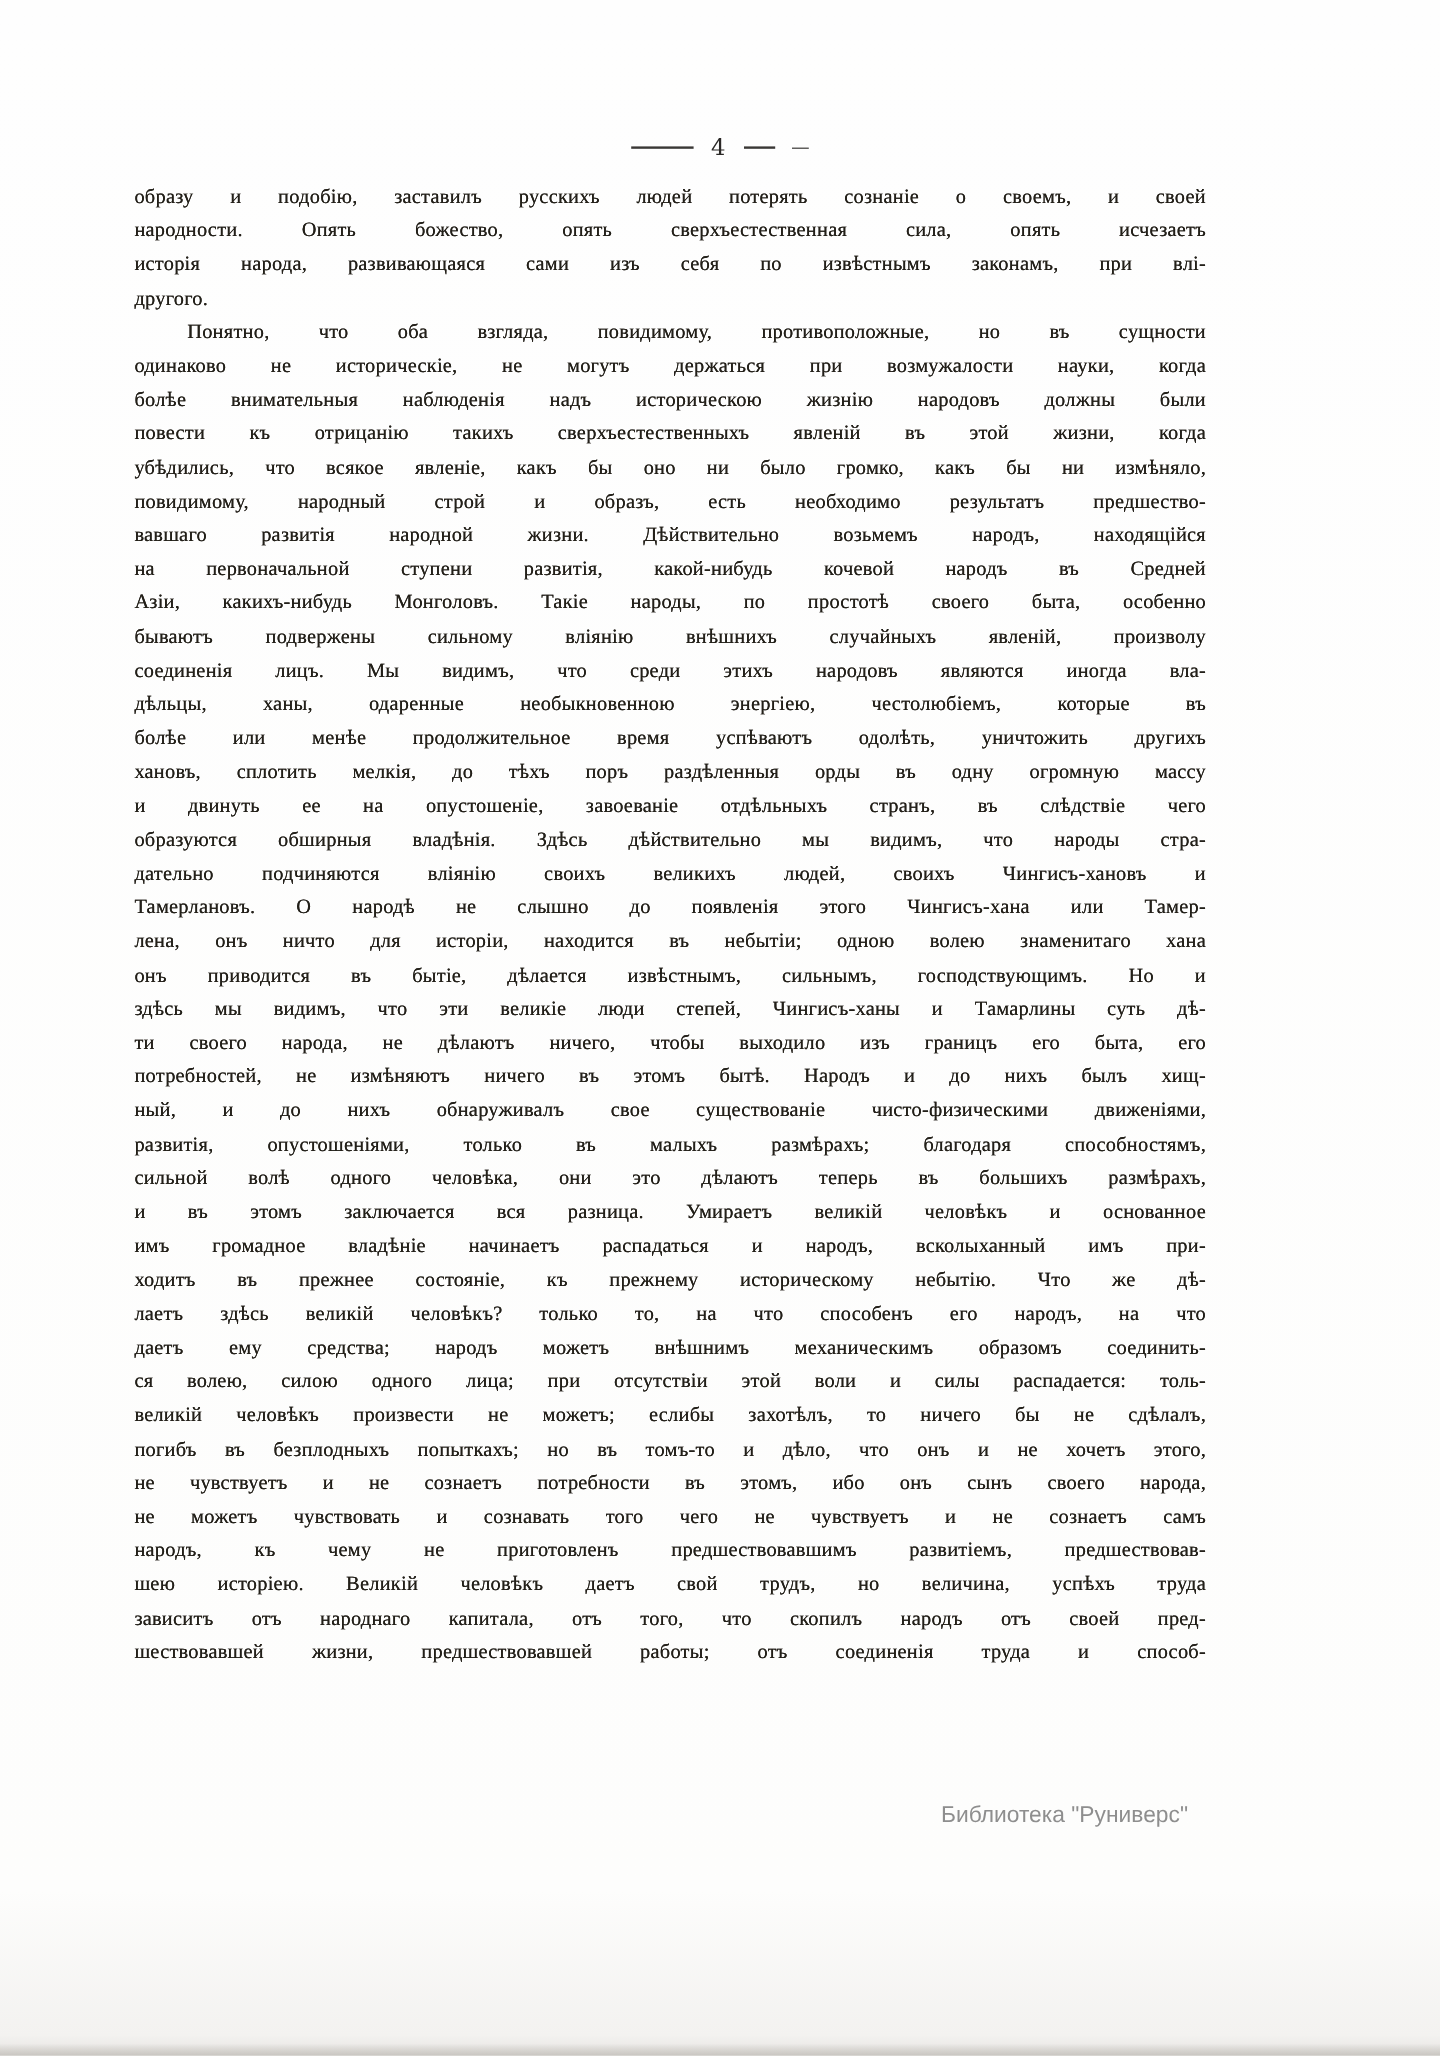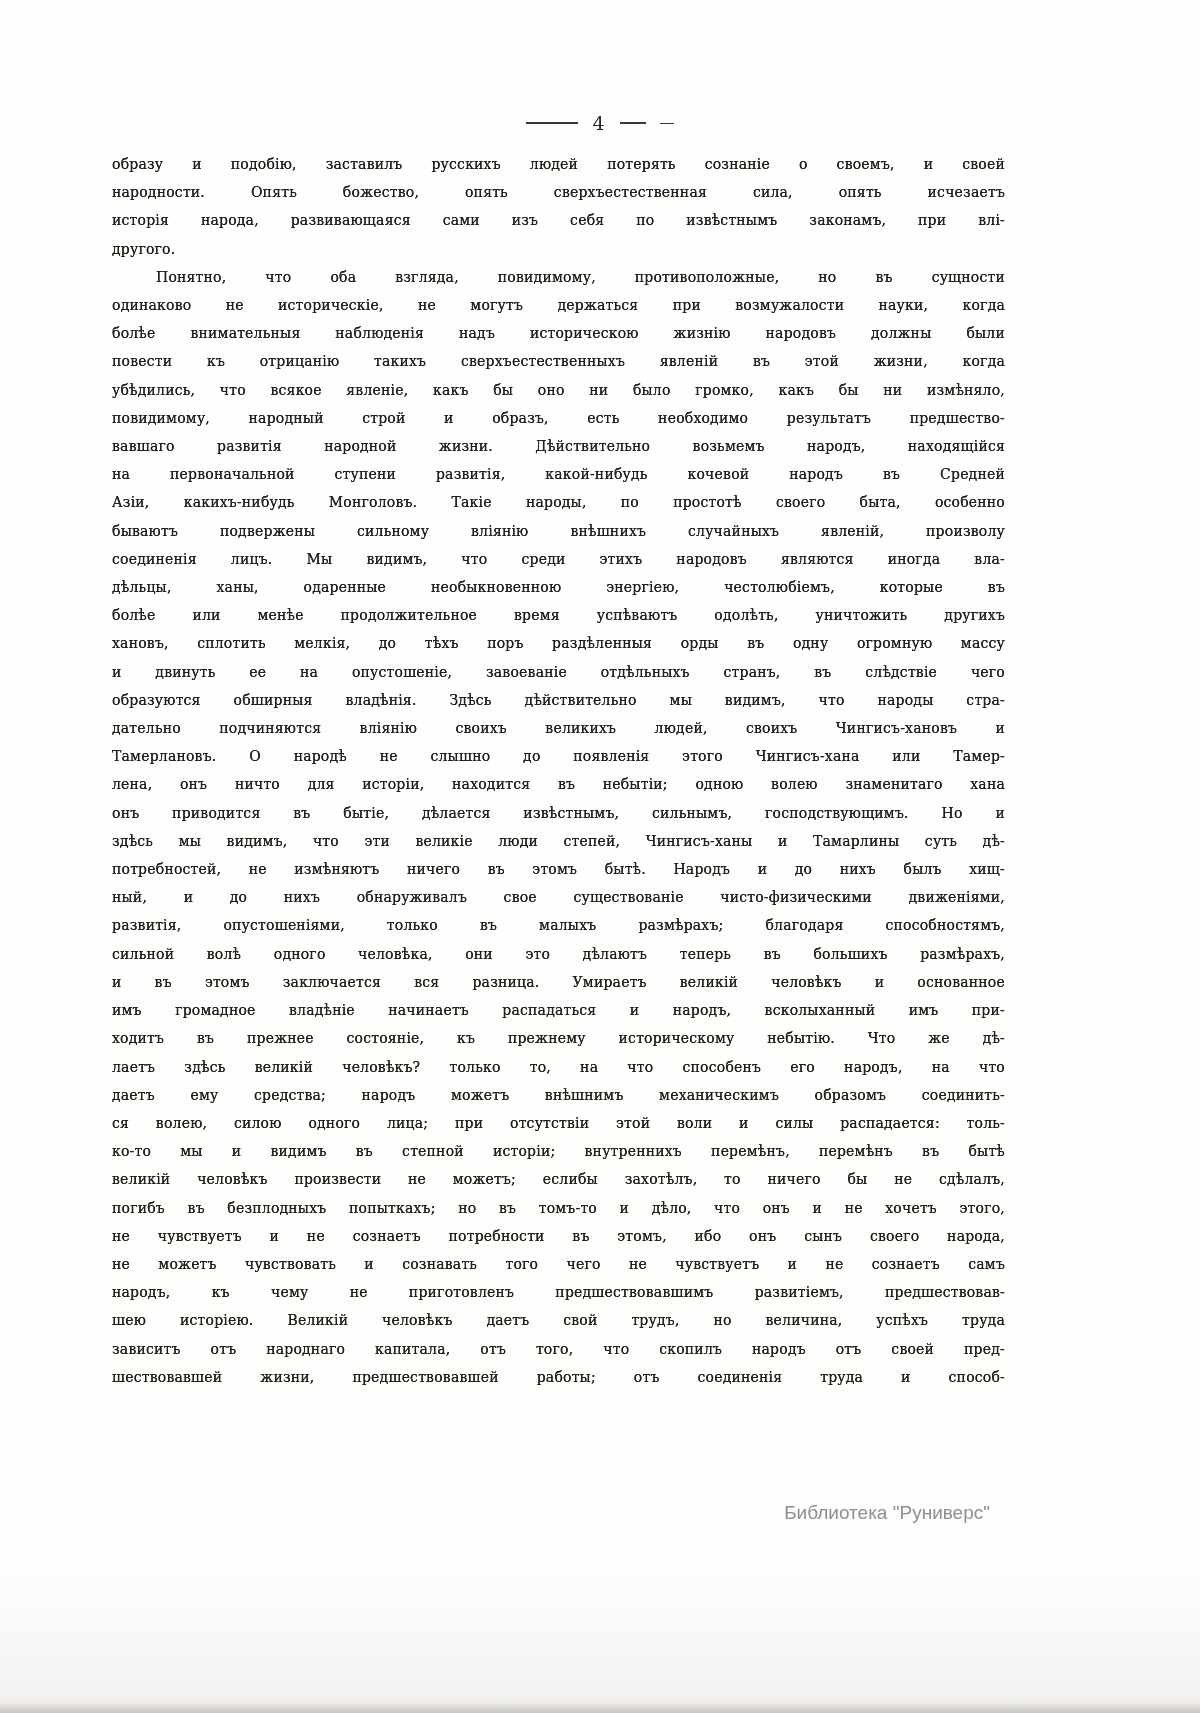--- a/index.html
+++ b/index.html
@@ -41,28 +41,29 @@
     font-size: 19px;
     letter-spacing: 1px;
   }
   .text-block {
     position: absolute;
     top: 150px;
     left: 112px;
     width: 893px;
   }
   .line {
-    font-size: 14px;
+    font-size: 17px;
     line-height: 28.2px;
     letter-spacing: 0.2px;
     word-spacing: 1px;
     text-align: justify;
     text-align-last: justify;
     text-shadow: 0 0 0.4px #26221f;
     color: #232019;
+    font-family: Liberation Serif, serif;
   }
   .line.endline {
     text-align-last: left;
   }
   .line.indent {
     text-indent: 44px;
   }
   .watermark {
     position: absolute;
     top: 1502px;
@@ -112,31 +113,31 @@
       <div class="line">дѣльцы, ханы, одаренные необыкновенною энергіею, честолюбіемъ, которые въ</div>
       <div class="line">болѣе или менѣе продолжительное время успѣваютъ одолѣть, уничтожить другихъ</div>
       <div class="line">хановъ, сплотить мелкія, до тѣхъ поръ раздѣленныя орды въ одну огромную массу</div>
       <div class="line">и двинуть ее на опустошеніе, завоеваніе отдѣльныхъ странъ, въ слѣдствіе чего</div>
       <div class="line">образуются обширныя владѣнія. Здѣсь дѣйствительно мы видимъ, что народы стра-</div>
       <div class="line">дательно подчиняются вліянію своихъ великихъ людей, своихъ Чингисъ-хановъ и</div>
       <div class="line">Тамерлановъ. О народѣ не слышно до появленія этого Чингисъ-хана или Тамер-</div>
       <div class="line">лена, онъ ничто для исторіи, находится въ небытіи; одною волею знаменитаго хана</div>
       <div class="line">онъ приводится въ бытіе, дѣлается извѣстнымъ, сильнымъ, господствующимъ. Но и</div>
       <div class="line">здѣсь мы видимъ, что эти великіе люди степей, Чингисъ-ханы и Тамарлины суть дѣ-</div>
+      <div class="line">ти своего народа, не дѣлаютъ ничего, чтобы выходило изъ границъ его быта, его</div>
       <div class="line">потребностей, не измѣняютъ ничего въ этомъ бытѣ. Народъ и до нихъ былъ хищ-</div>
       <div class="line">ный, и до нихъ обнаруживалъ свое существованіе чисто-физическими движеніями,</div>
       <div class="line">развитія, опустошеніями, только въ малыхъ размѣрахъ; благодаря способностямъ,</div>
       <div class="line">сильной волѣ одного человѣка, они это дѣлаютъ теперь въ большихъ размѣрахъ,</div>
       <div class="line">и въ этомъ заключается вся разница. Умираетъ великій человѣкъ и основанное</div>
       <div class="line">имъ громадное владѣніе начинаетъ распадаться и народъ, всколыханный имъ при-</div>
       <div class="line">ходитъ въ прежнее состояніе, къ прежнему историческому небытію. Что же дѣ-</div>
       <div class="line">лаетъ здѣсь великій человѣкъ? только то, на что способенъ его народъ, на что</div>
       <div class="line">даетъ ему средства; народъ можетъ внѣшнимъ механическимъ образомъ соединить-</div>
       <div class="line">ся волею, силою одного лица; при отсутствіи этой воли и силы распадается: толь-</div>
-      <div class="line">ко-то мы и видимъ въ степной исторіи; внутреннихъ перемѣнъ, перемѣнъ въ бытѣ</div>
       <div class="line">великій человѣкъ произвести не можетъ; еслибы захотѣлъ, то ничего бы не сдѣлалъ,</div>
       <div class="line">погибъ въ безплодныхъ попыткахъ; но въ томъ-то и дѣло, что онъ и не хочетъ этого,</div>
       <div class="line">не чувствуетъ и не сознаетъ потребности въ этомъ, ибо онъ сынъ своего народа,</div>
       <div class="line">не можетъ чувствовать и сознавать того чего не чувствуетъ и не сознаетъ самъ</div>
       <div class="line">народъ, къ чему не приготовленъ предшествовавшимъ развитіемъ, предшествовав-</div>
       <div class="line">шею исторіею. Великій человѣкъ даетъ свой трудъ, но величина, успѣхъ труда</div>
       <div class="line">зависитъ отъ народнаго капитала, отъ того, что скопилъ народъ отъ своей пред-</div>
       <div class="line">шествовавшей жизни, предшествовавшей работы; отъ соединенія труда и способ-</div>
     </div>
 

